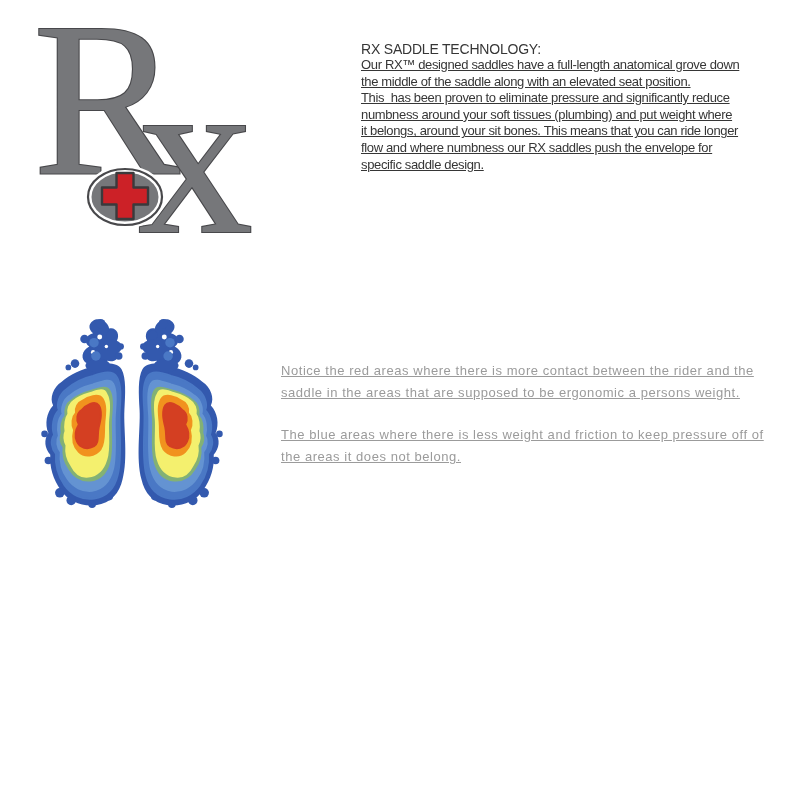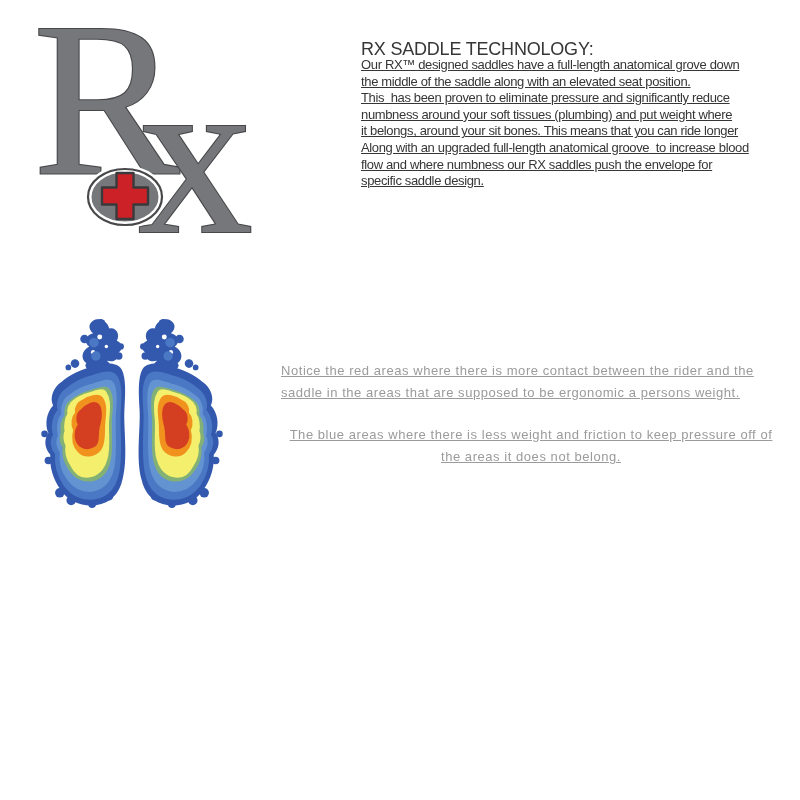--- a/index.html
+++ b/index.html
@@ -27,21 +27,21 @@
   }
   
   .top-text {
     position: absolute;
     left: 361px;
     top: 42px;
     width: 410px;
     color: #363636;
   }
   .top-title {
-    font-size: 18px;
+    font-size: 14px;
     line-height: 15px;
     letter-spacing: -0.2px;
     white-space: pre;
     margin-bottom: 0px;
   }
   .top-line {
     font-size: 13px;
     line-height: 16.6px;
     letter-spacing: -0.35px;
     white-space: pre;
@@ -65,21 +65,21 @@
     width: 500px;
     color: #9b9b9b;
   }
   .cap-line {
     font-size: 13px;
     line-height: 21.6px;
     letter-spacing: 0.55px;
     white-space: pre;
     text-decoration: underline;
   }
-  .cap-para2 { margin-top: 21px; text-align: center; }
+  .cap-para2 { margin-top: 21px; }
 </style>
 </head>
 <body>
 
 <div class="page">
 
   <div class="logo-wrap">
     <svg width="240" height="215" viewBox="0 0 240 215" xmlns="http://www.w3.org/2000/svg">
       <text class="logo-letter" x="8" y="148" font-size="220" stroke-width="2.2" fill="#76777a" stroke="#48484b">R</text>
       <text class="logo-letter" x="113" y="207" font-size="230" stroke-width="2.2" fill="#76777a" stroke="#48484b">x</text>
@@ -89,21 +89,20 @@
     </svg>
   </div>
 
   <div class="top-text">
     <div class="top-title">RX SADDLE TECHNOLOGY:</div>
     <div class="top-line">Our RX™ designed saddles have a full-length anatomical grove down</div>
     <div class="top-line">the middle of the saddle along with an elevated seat position.</div>
     <div class="top-line">This  has been proven to eliminate pressure and significantly reduce</div>
     <div class="top-line">numbness around your soft tissues (plumbing) and put weight where</div>
     <div class="top-line">it belongs, around your sit bones. This means that you can ride longer</div>
-    <div class="top-line">Along with an upgraded full-length anatomical groove  to increase blood</div>
     <div class="top-line">flow and where numbness our RX saddles push the envelope for</div>
     <div class="top-line">specific saddle design.</div>
   </div>
 
   <div class="heatmap-wrap">
     <svg viewBox="0 0 200 200" xmlns="http://www.w3.org/2000/svg">
       <g id="halfblob">
 
         <g fill="#3359ae">
           <path d="M89,54 C94,63 93,80 92,97 C91,116 96,148 90,170 C87,184 78,195 62,197

